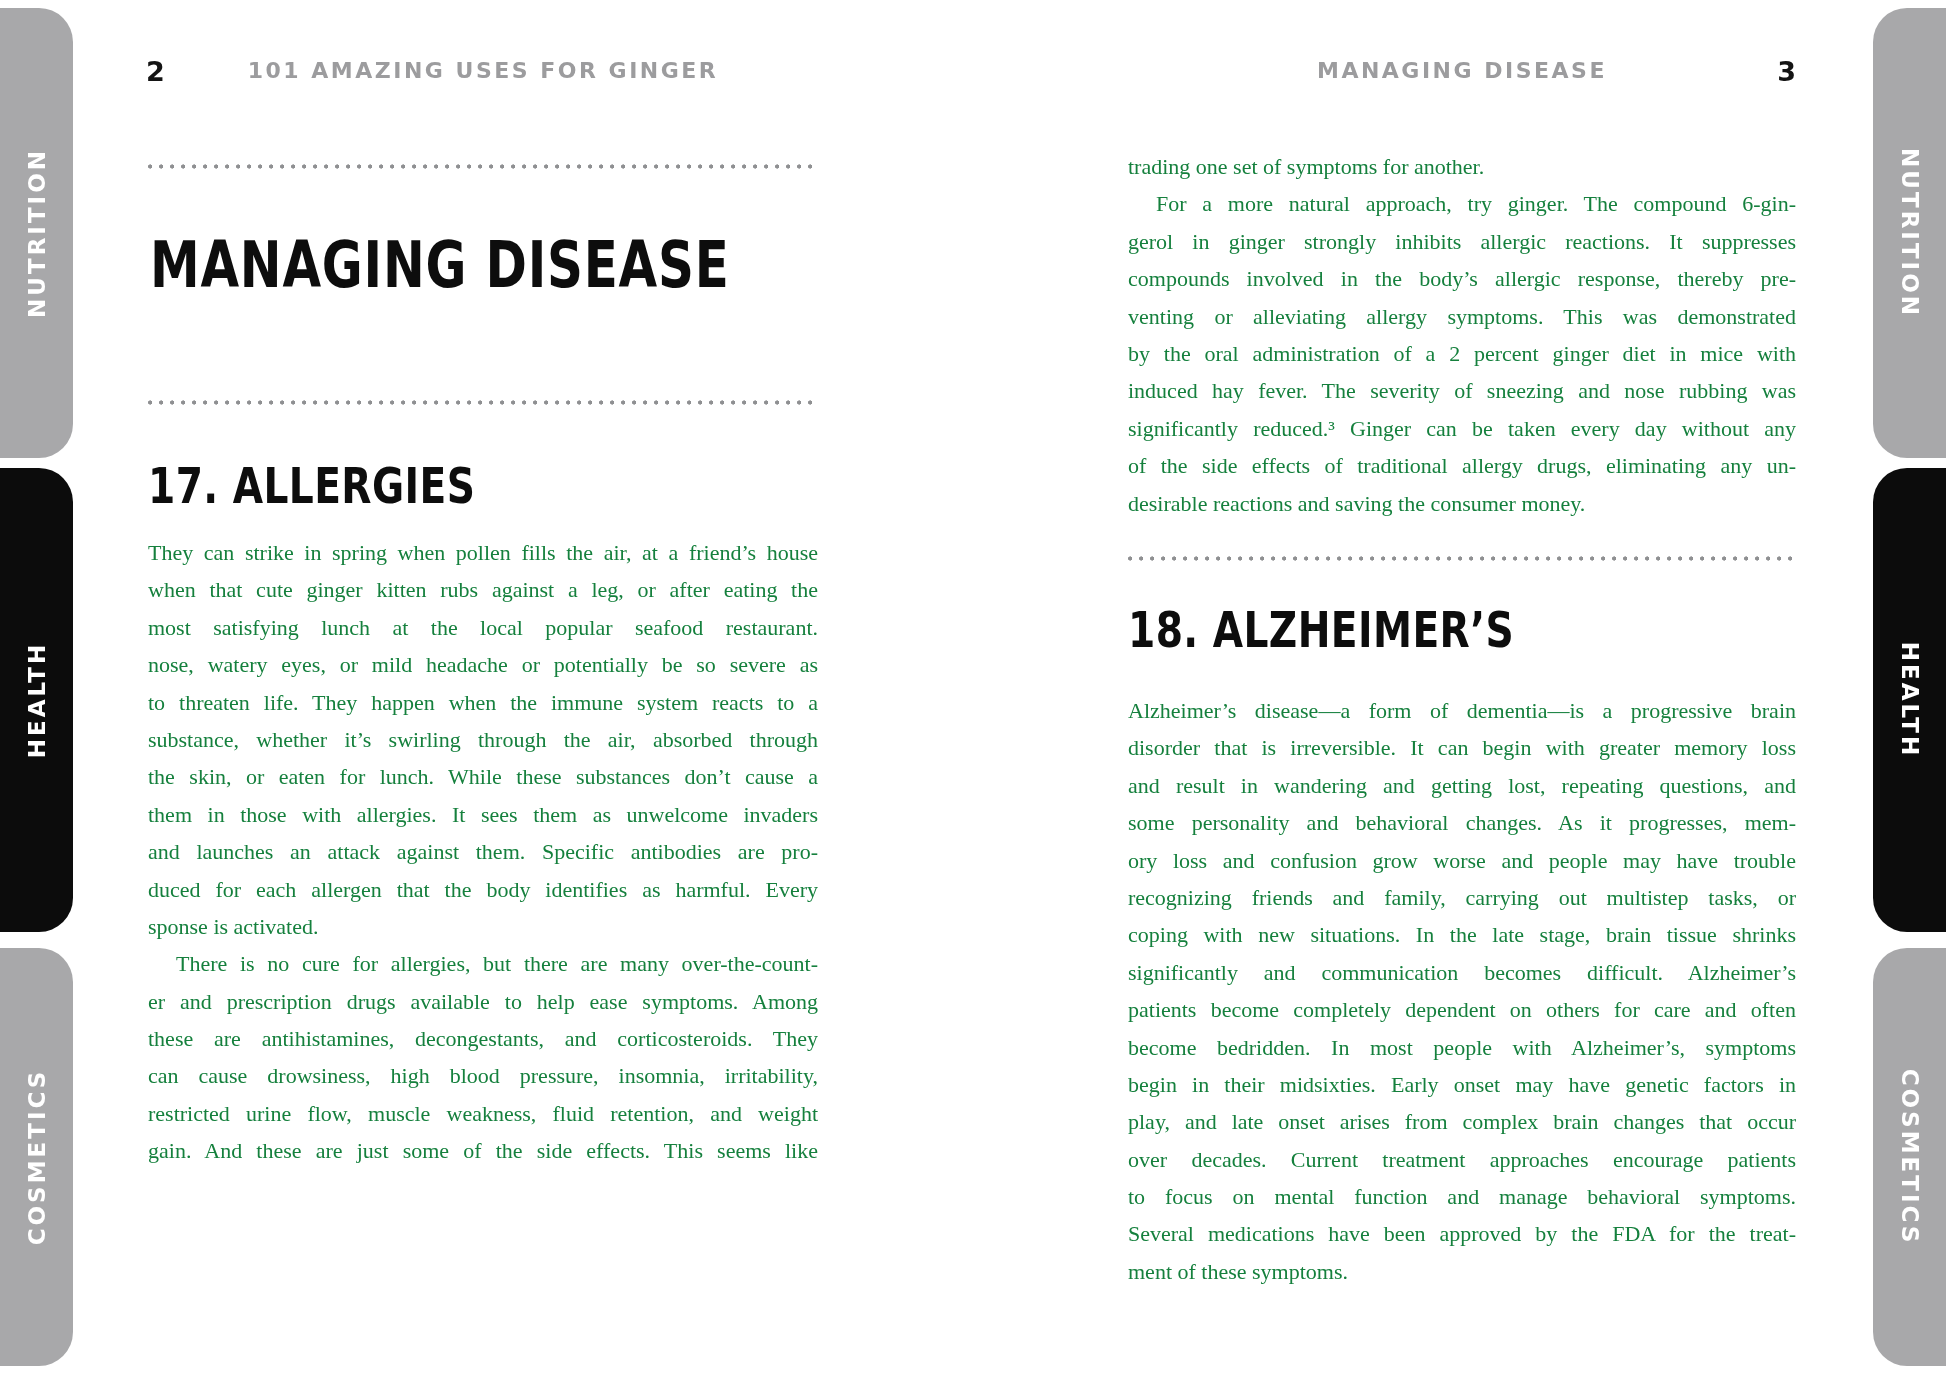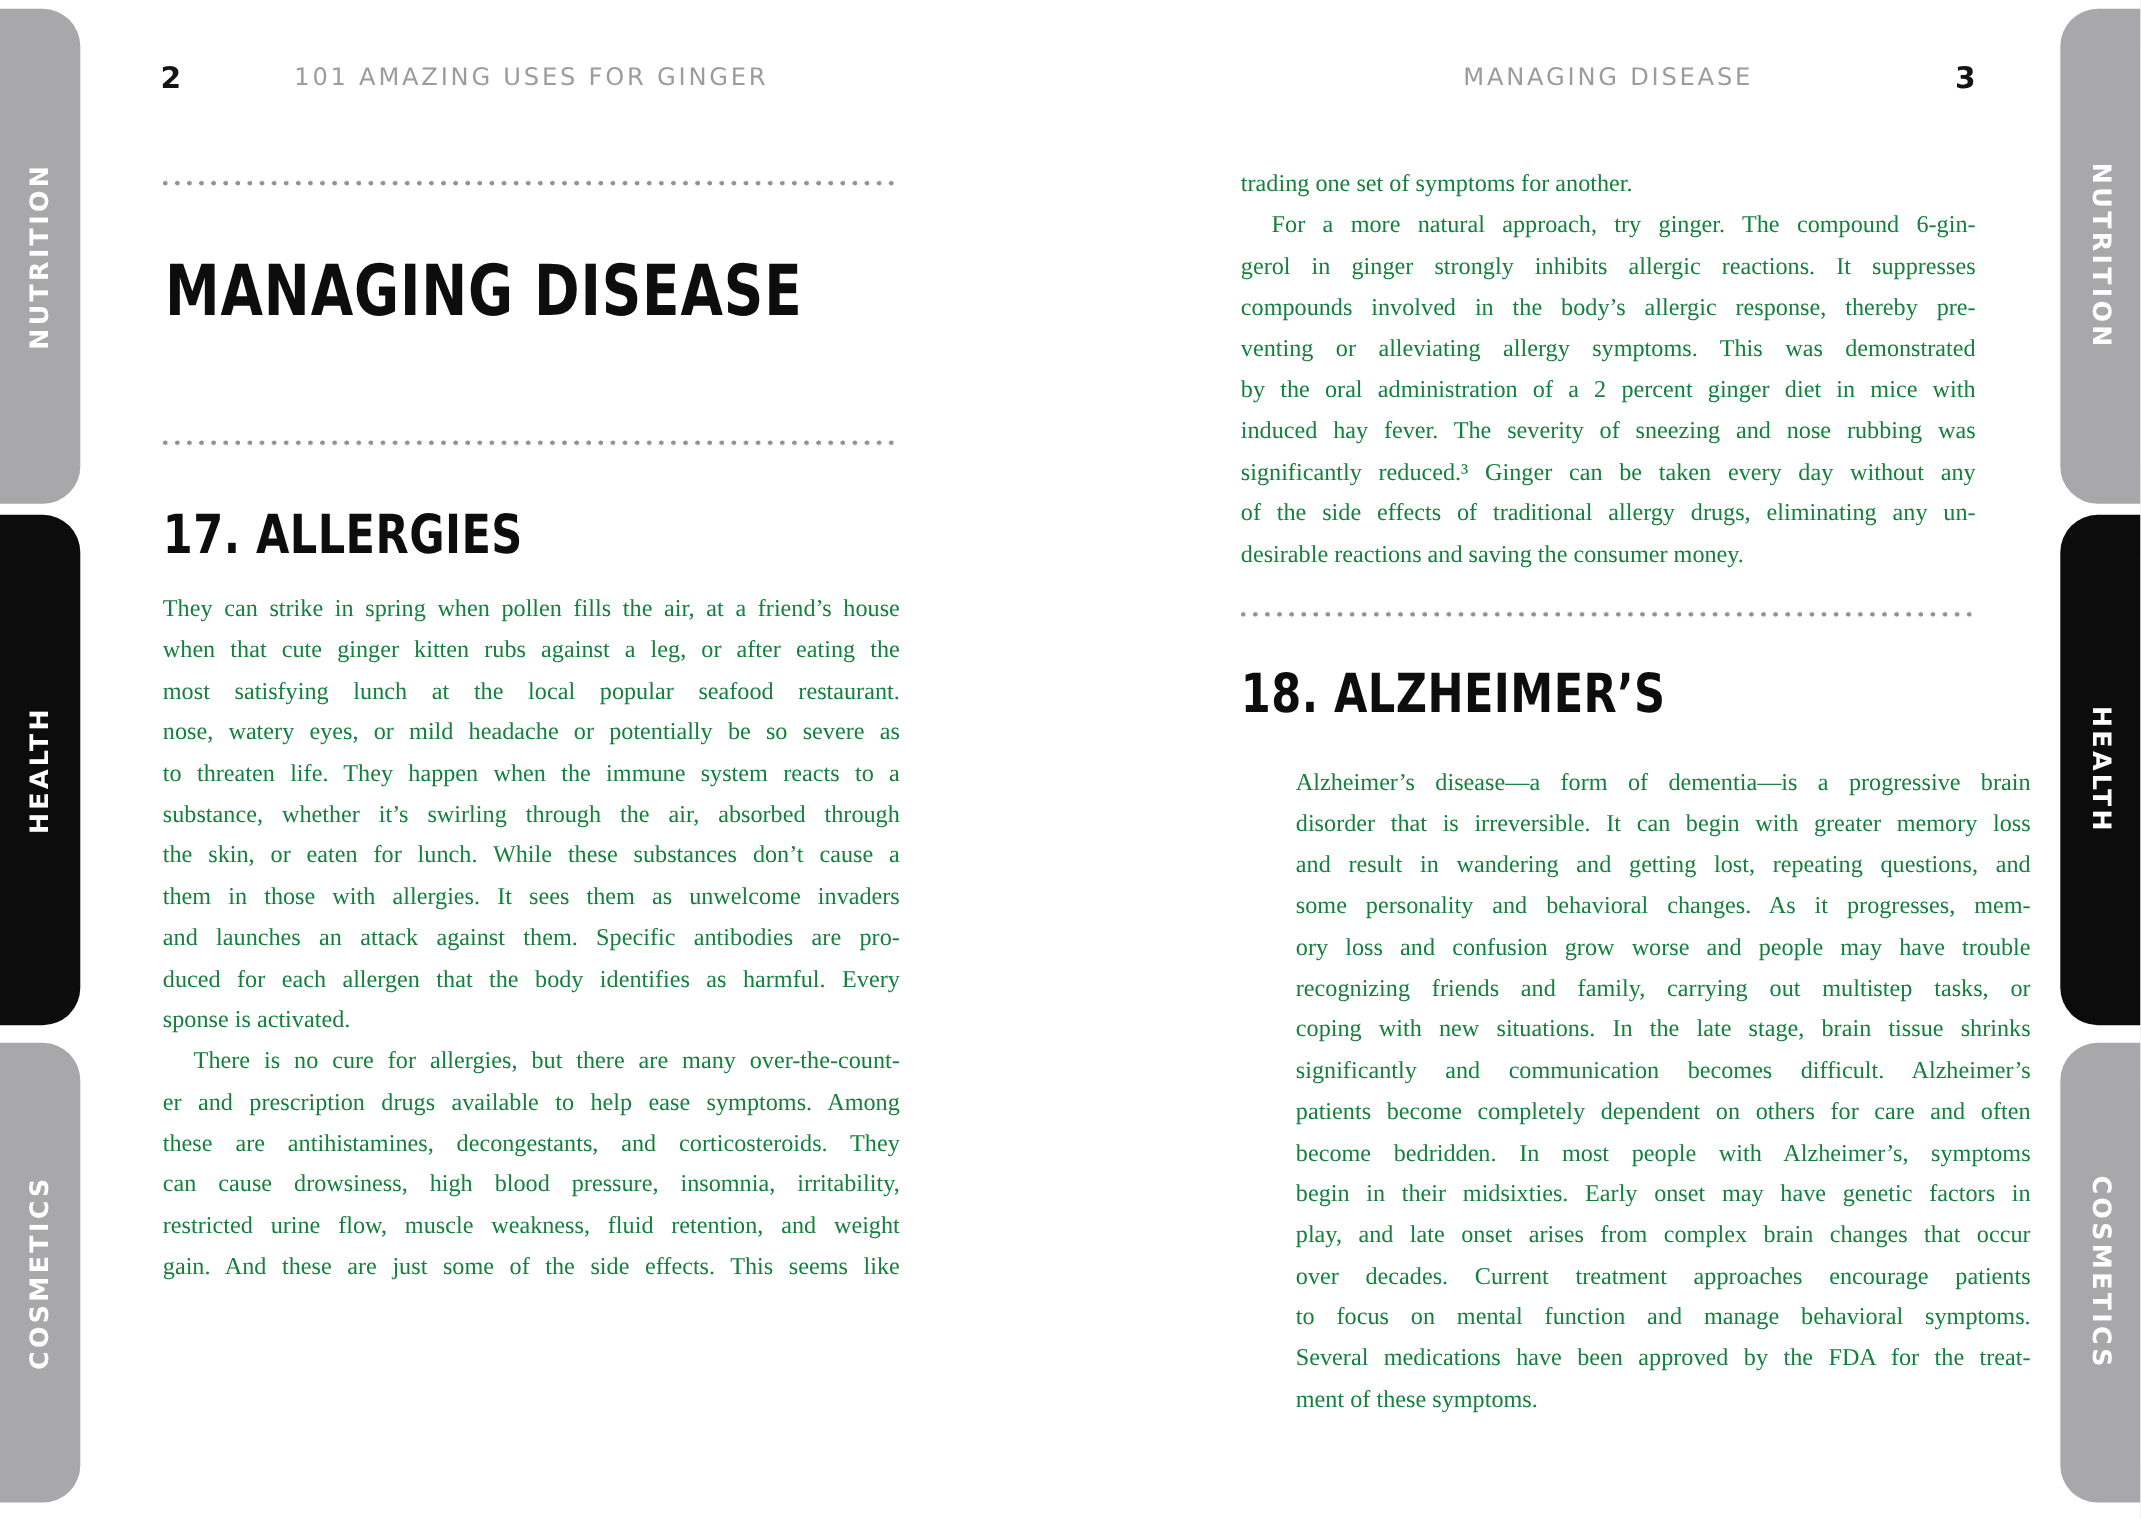--- a/index.html
+++ b/index.html
@@ -22,21 +22,21 @@
     color:#ffffff;
     font-family:"DejaVu Sans", sans-serif;
     font-weight:bold;font-size:23px;letter-spacing:3px;
   }
   .tab.left .lbl{transform:translate(-50%,-50%) rotate(-90deg);}
   .tab.right .lbl{transform:translate(-50%,-50%) rotate(90deg);}
   
   .runhead{
     position:absolute;top:58px;height:30px;
     font-family:"DejaVu Sans", sans-serif;
-    font-weight:normal;font-size:22px;letter-spacing:2.5px;
+    font-weight:bold;font-size:22px;letter-spacing:2.5px;
     color:#9c9c9e;
   }
   .pagenum{
     position:absolute;top:56px;
     font-family:"DejaVu Sans", sans-serif;
     font-weight:bold;font-size:27px;color:#141414;
   }
   
   .dotrule{
     position:absolute;height:5px;
@@ -140,21 +140,21 @@
       <div class="bl">induced hay fever. The severity of sneezing and nose rubbing was</div>
       <div class="bl">significantly reduced.³ Ginger can be taken every day without any</div>
       <div class="bl">of the side effects of traditional allergy drugs, eliminating any un-</div>
       <div class="bl end">desirable reactions and saving the consumer money.</div>
     </div>
 
   <div class="dotrule" style="left:1128px;top:556px;width:668px;"></div>
 
   <div class="secthead" style="left:1128px;top:602px;">18. ALZHEIMER’S</div>
 
-  <div class="bodyblock" style="left:1178px;top:692px;width:668px;">
+  <div class="bodyblock" style="left:1128px;top:692px;width:668px;">
       <div class="bl">Alzheimer’s disease—a form of dementia—is a progressive brain</div>
       <div class="bl">disorder that is irreversible. It can begin with greater memory loss</div>
       <div class="bl">and result in wandering and getting lost, repeating questions, and</div>
       <div class="bl">some personality and behavioral changes. As it progresses, mem-</div>
       <div class="bl">ory loss and confusion grow worse and people may have trouble</div>
       <div class="bl">recognizing friends and family, carrying out multistep tasks, or</div>
       <div class="bl">coping with new situations. In the late stage, brain tissue shrinks</div>
       <div class="bl">significantly and communication becomes difficult. Alzheimer’s</div>
       <div class="bl">patients become completely dependent on others for care and often</div>
       <div class="bl">become bedridden. In most people with Alzheimer’s, symptoms</div>

